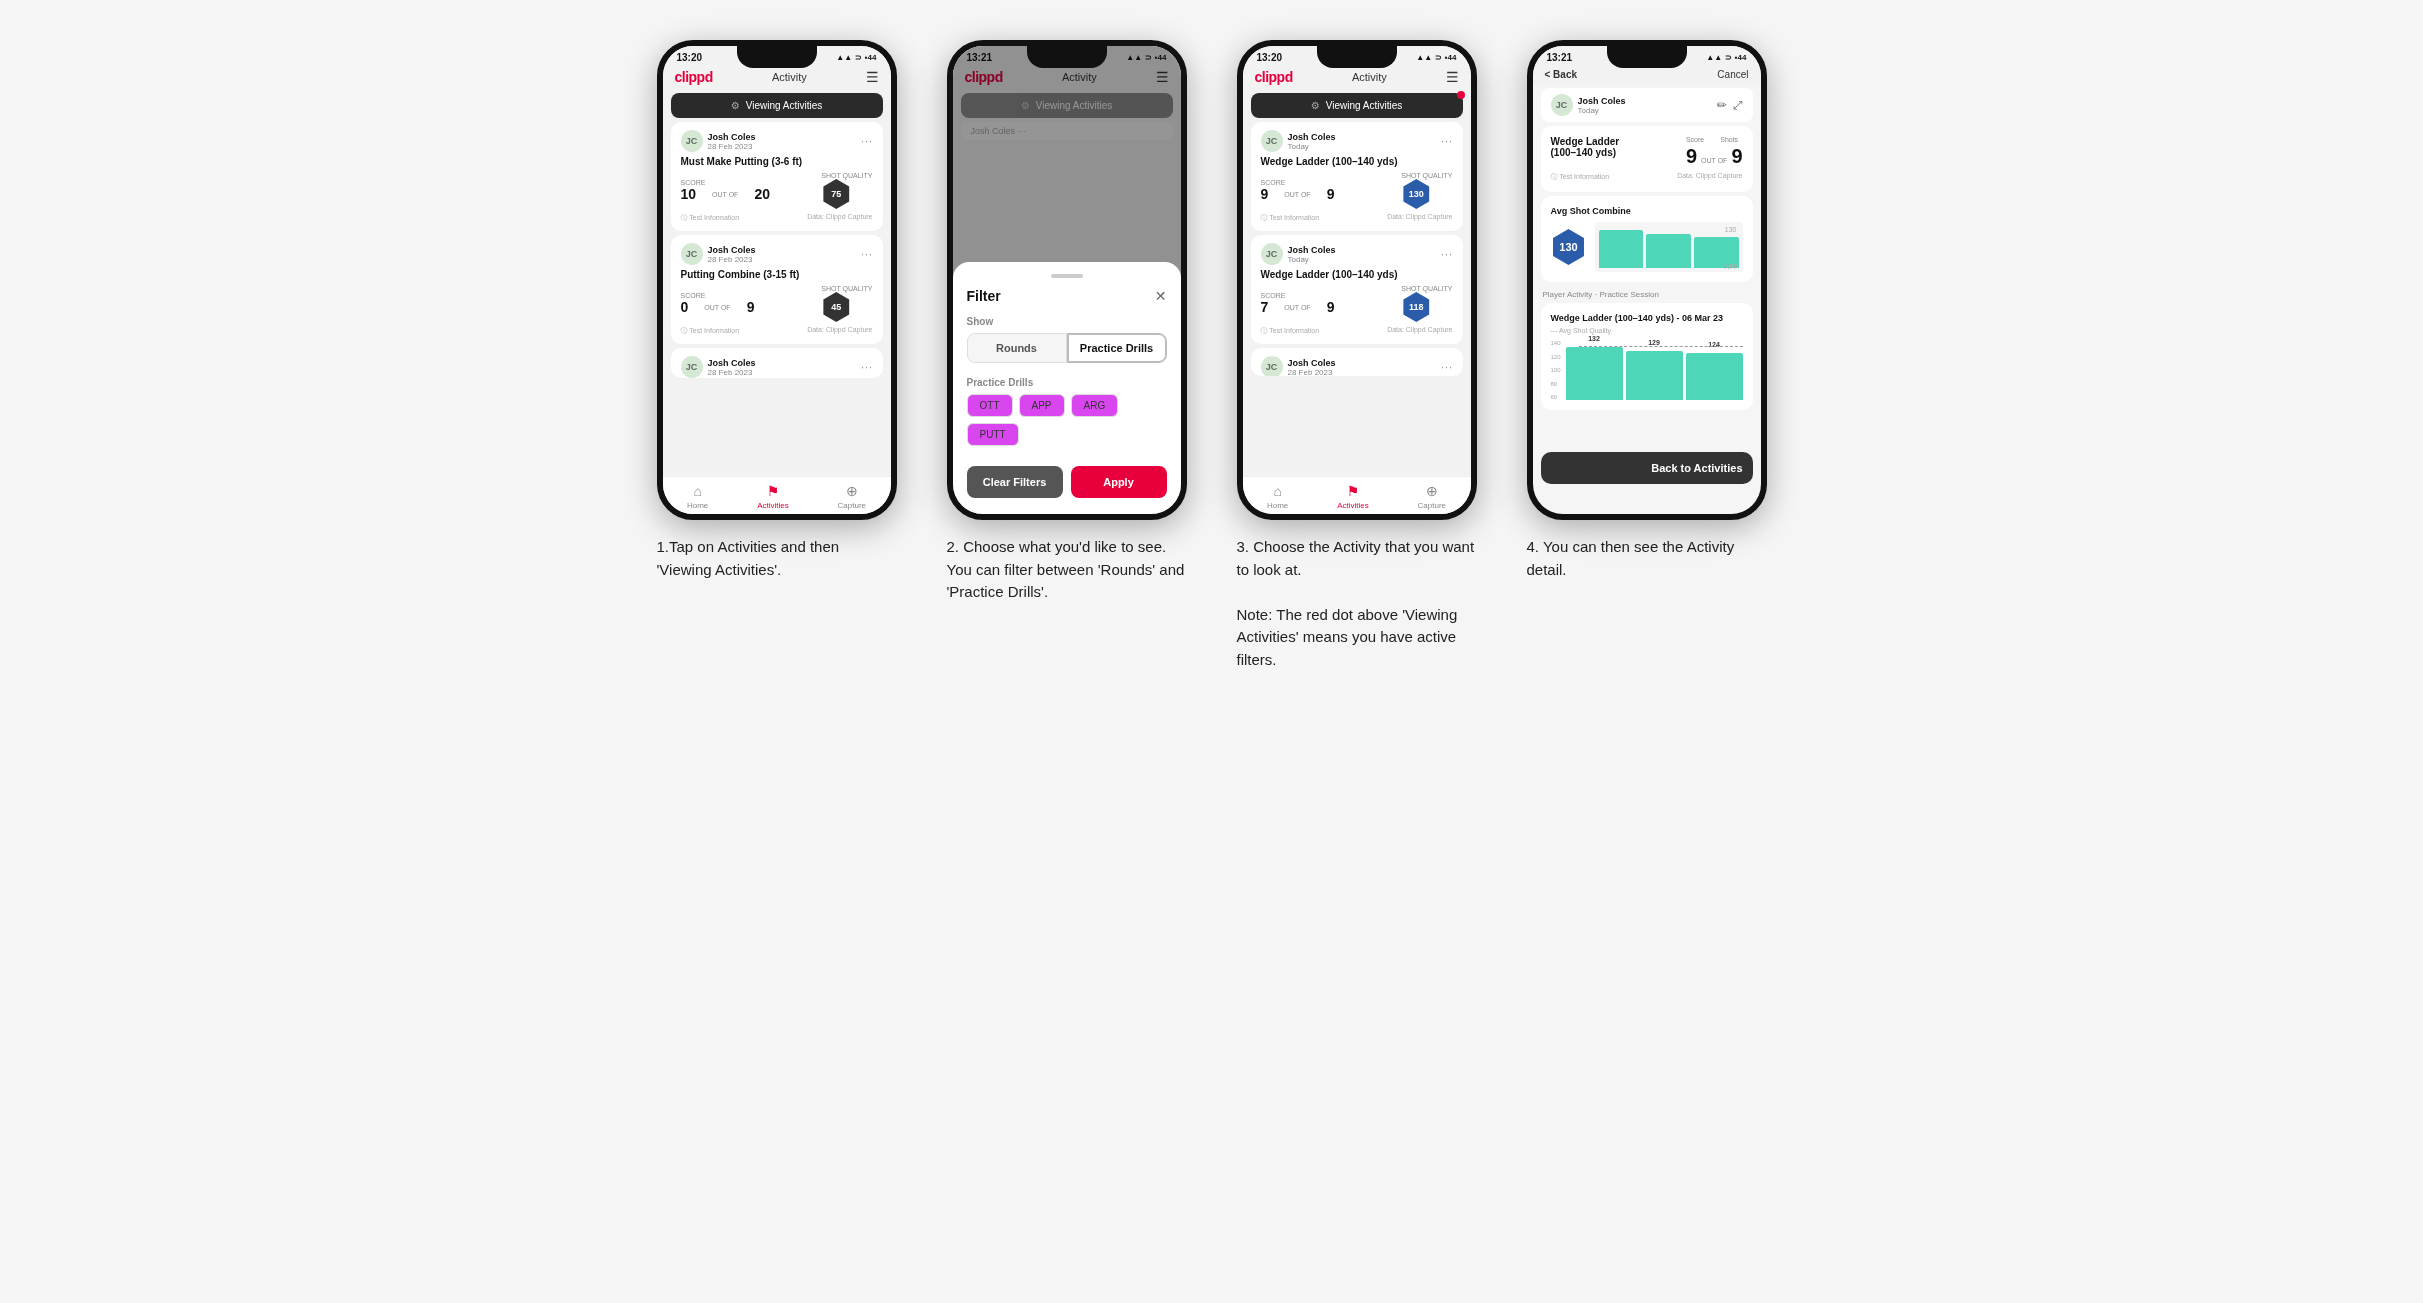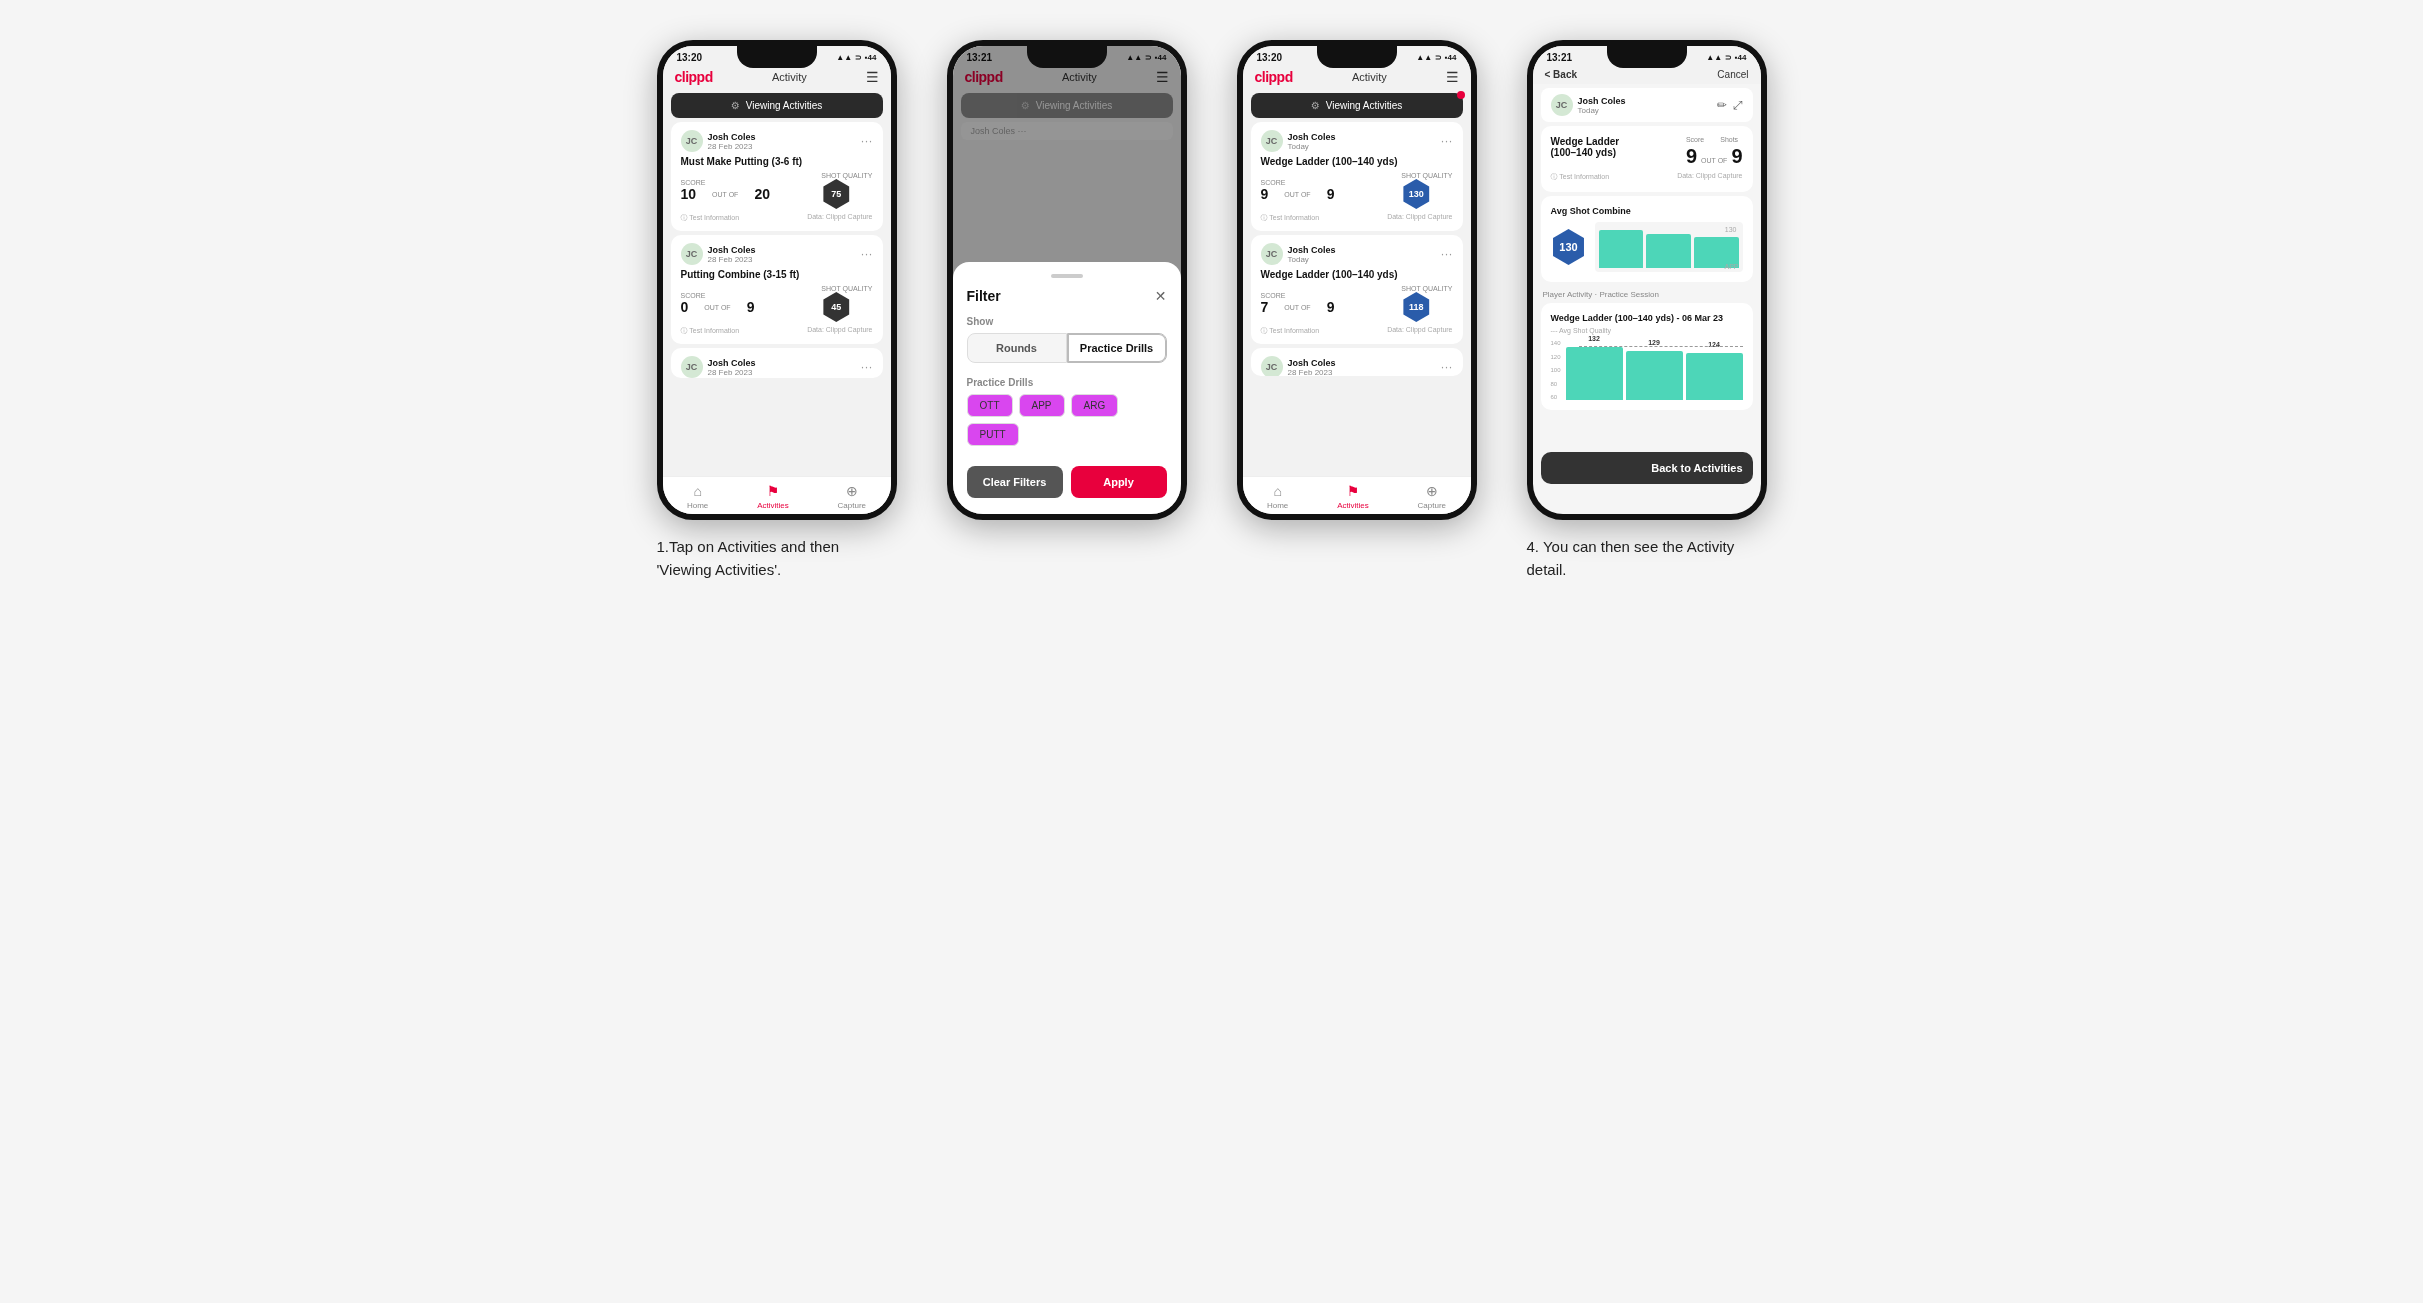--- a/index.html
+++ b/index.html
@@ -515,20 +515,21 @@
             <button class="drill-tag">ARG</button>
             <button class="drill-tag">PUTT</button>
           </div>
           <div class="filter-actions">
             <button class="btn-clear">Clear Filters</button>
             <button class="btn-apply">Apply</button>
           </div>
         </div>
       </div>
     </div>
+    <div class="caption">2. Choose what you'd like to see. You can filter between 'Rounds' and 'Practice Drills'.</div>
   </div>
 
   <div class="phone-col">
     <div class="phone">
       <div class="phone-notch"></div>
       <div class="phone-screen">
 
         <div class="status-bar">
           <span class="time">13:20</span>
           <div class="status-icons">
@@ -642,20 +643,21 @@
             <span class="nav-icon">⚑</span>
             <span>Activities</span>
           </div>
           <div class="nav-item">
             <span class="nav-icon">⊕</span>
             <span>Capture</span>
           </div>
         </div>
       </div>
     </div>
+    <div class="caption">3. Choose the Activity that you want to look at.<br><br>Note: The red dot above 'Viewing Activities' means you have active filters.</div>
   </div>
 
   <div class="phone-col">
     <div class="phone">
       <div class="phone-notch"></div>
       <div class="phone-screen detail-screen">
 
         <div class="status-bar">
           <span class="time">13:21</span>
           <div class="status-icons">

